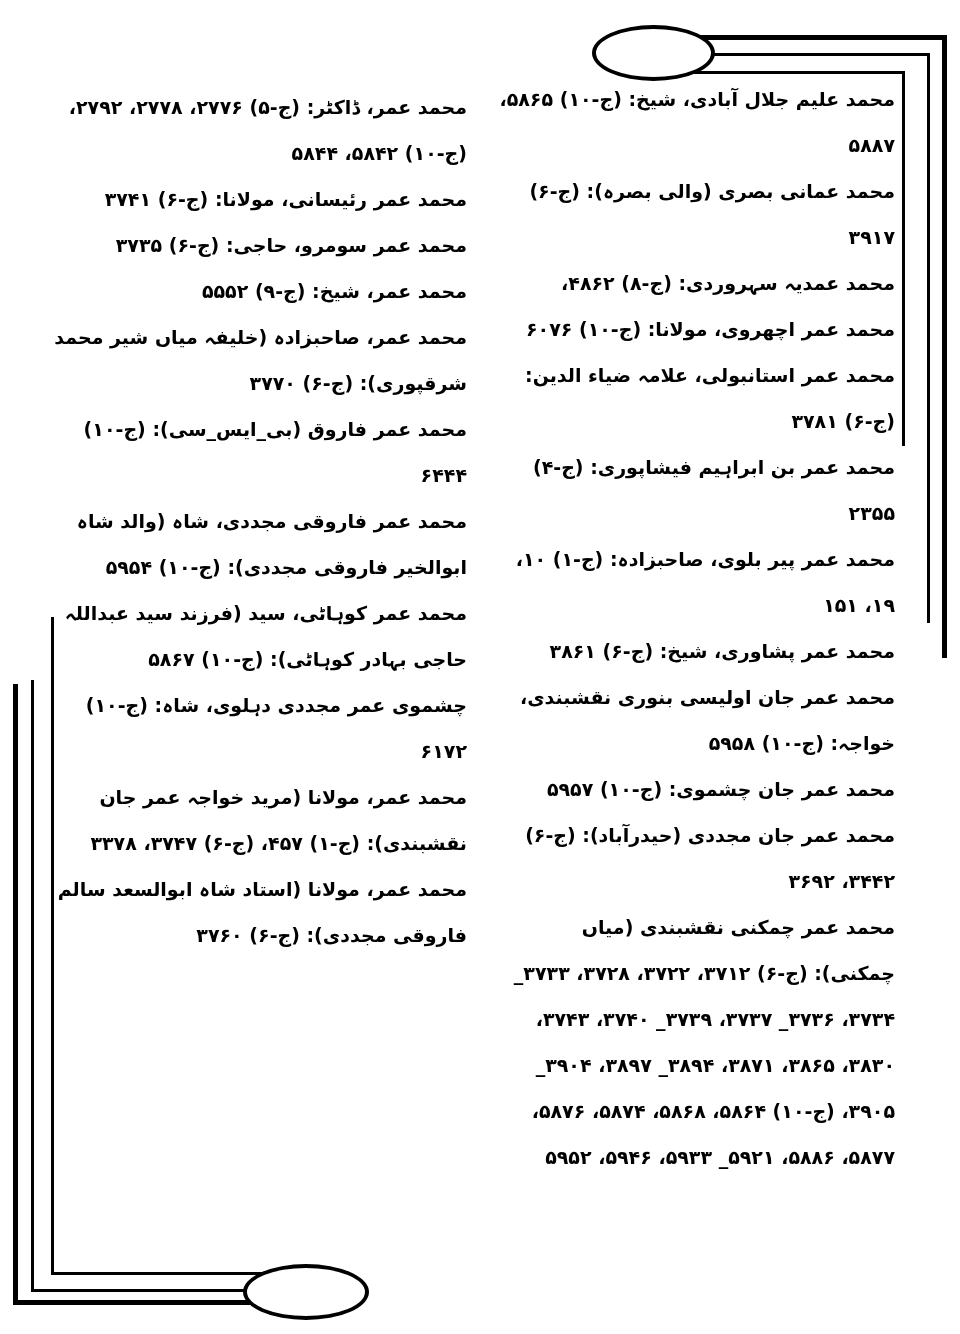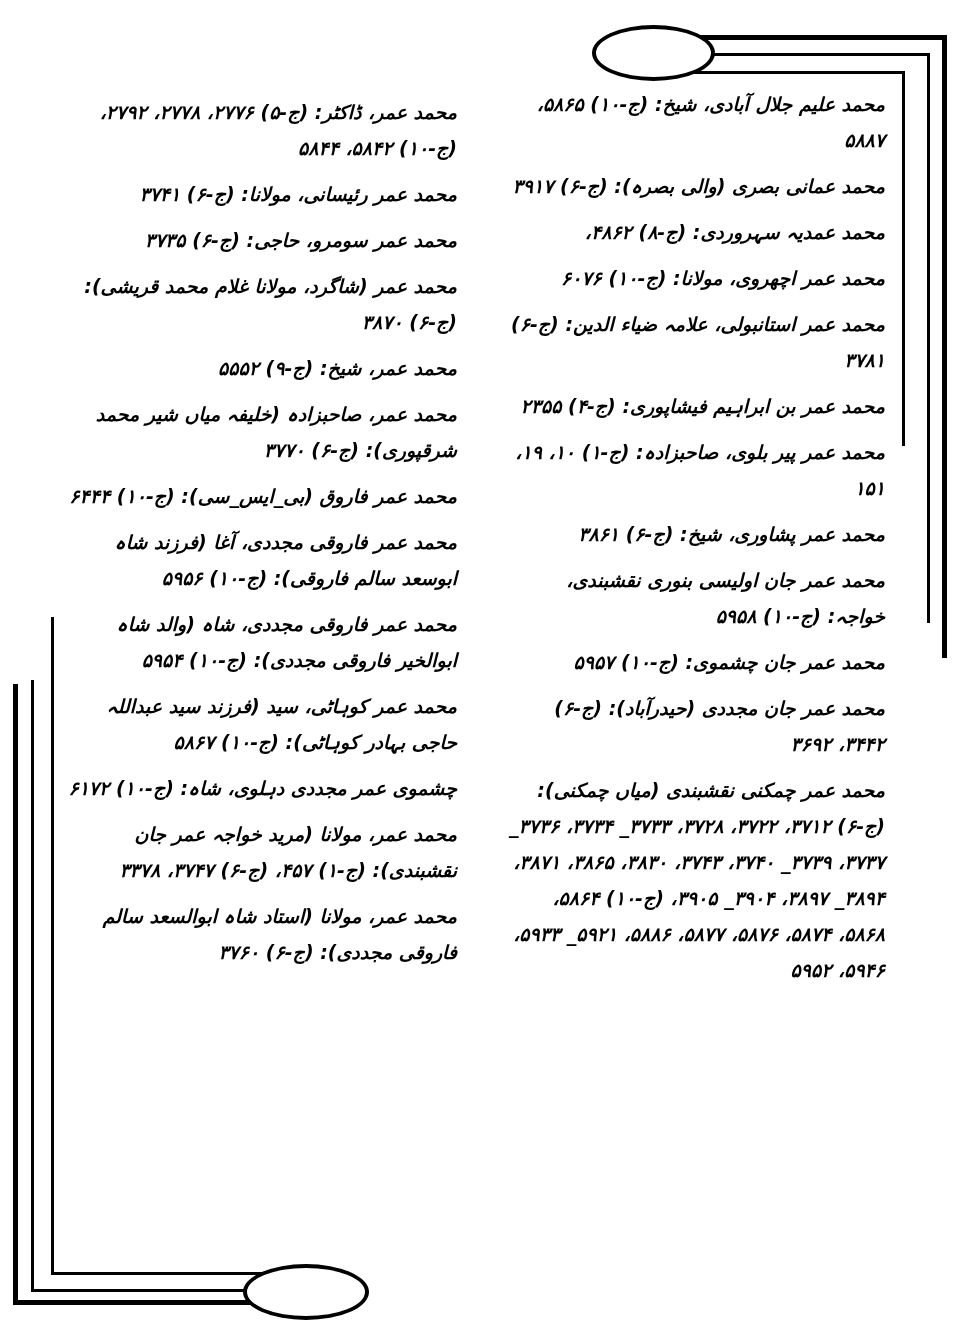--- a/index.html
+++ b/index.html
@@ -19,27 +19,26 @@
     background:#fff;
   }
   .col{
     position:absolute;
     direction:rtl;
     unicode-bidi:embed;
   }
   .col-right{top:76px;left:497px;width:398px;}
   .col-left{top:84px;left:53px;width:414px;}
   .entry{
-    margin:10px;
+    margin:0;
     font-size:19px;
-    line-height:36px;
+    line-height:46px;
     font-weight:700;
     text-align:right;
     color:#000;
-    font-style:italic;
   }
   .entry .refs{font-weight:800;white-space:normal;}
 </style>
 </head>
 <body>
 
 <div class="rule" style="left:660px;top:35px;width:287px;height:5px;"></div>
 <div class="rule" style="left:942px;top:35px;width:5px;height:623px;"></div>
 
 <div class="rule" style="left:660px;top:53px;width:270px;height:3px;"></div>
@@ -108,36 +107,32 @@
     <p class="entry"><span class="ename">محمد عمر، ڈاکٹر:</span>
       <span class="refs">(ج-۵) ۲۷۷۶، ۲۷۷۸، ۲۷۹۲، (ج-۱۰) ۵۸۴۲، ۵۸۴۴</span></p>
 
     <p class="entry"><span class="ename">محمد عمر رئیسانی، مولانا:</span>
       <span class="refs">(ج-۶) ۳۷۴۱</span></p>
 
 
     <p class="entry"><span class="ename">محمد عمر سومرو، حاجی:</span>
       <span class="refs">(ج-۶) ۳۷۳۵</span></p>
 
-    <p class="entry"><span class="ename">محمد عمر (شاگرد، مولانا غلام محمد قریشی):</span>
-      <span class="refs">(ج-۶) ۳۸۷۰</span></p>
 
 
     <p class="entry"><span class="ename">محمد عمر، شیخ:</span>
       <span class="refs">(ج-۹) ۵۵۵۲</span></p>
 
 
     <p class="entry"><span class="ename">محمد عمر، صاحبزادہ (خلیفہ میاں شیر محمد شرقپوری):</span>
       <span class="refs">(ج-۶) ۳۷۷۰</span></p>
 
     <p class="entry"><span class="ename">محمد عمر فاروق (بی_ایس_سی):</span>
       <span class="refs">(ج-۱۰) ۶۴۴۴</span></p>
 
-    <p class="entry"><span class="ename">محمد عمر فاروقی مجددی، آغا (فرزند شاہ ابوسعد سالم فاروقی):</span>
-      <span class="refs">(ج-۱۰) ۵۹۵۶</span></p>
 
     <p class="entry"><span class="ename">محمد عمر فاروقی مجددی، شاہ (والد شاہ ابوالخیر فاروقی مجددی):</span>
       <span class="refs">(ج-۱۰) ۵۹۵۴</span></p>
 
 
     <p class="entry"><span class="ename">محمد عمر کوہاٹی، سید (فرزند سید عبداللہ حاجی بہادر کوہاٹی):</span>
       <span class="refs">(ج-۱۰) ۵۸۶۷</span></p>
 
     <p class="entry"><span class="ename">چشموی عمر مجددی دہلوی، شاہ:</span>
       <span class="refs">(ج-۱۰) ۶۱۷۲</span></p>

